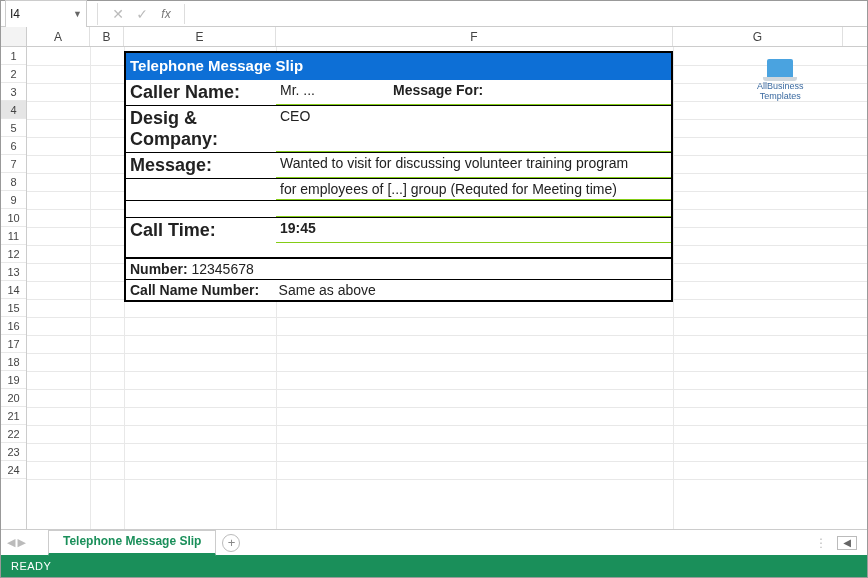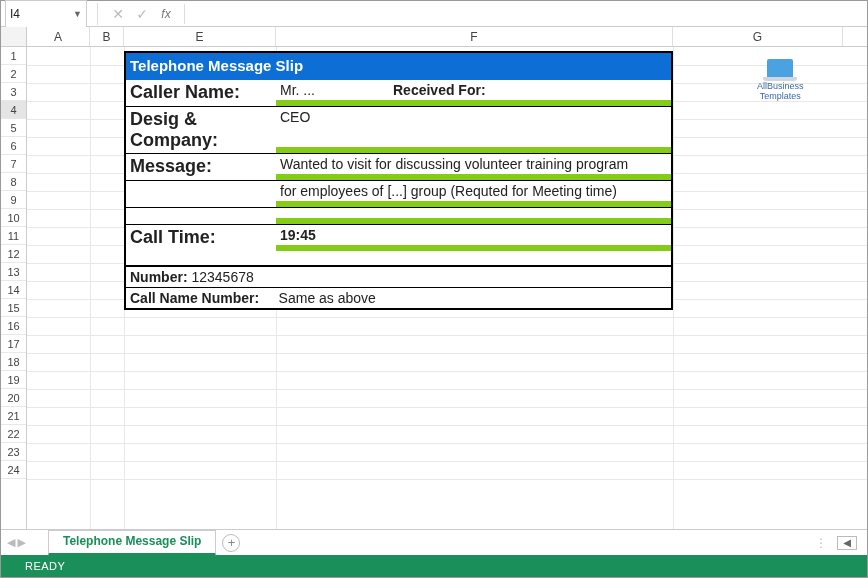--- a/index.html
+++ b/index.html
@@ -30,42 +30,42 @@
   .cells { position:relative; flex:1; }
   .gridlines-v div { position:absolute; top:0; bottom:0; width:0; border-right:1px solid #e8e8e8; }
   .gridlines-h div { position:absolute; left:0; right:0; height:0; border-bottom:1px solid #e8e8e8; }
 
   
   .slip { position:absolute; top:4px; left:97px; width:549px; border:2px solid #000; background:#fff; }
   .slip-title { background:#0d6fd6; color:#fff; font-weight:bold; font-size:15px; padding:4px 6px 6px 4px; }
   .slip-row { display:flex; border-top:1px solid #000; }
   .slip-row.first { border-top:none; }
   .slip-label { width:150px; font-weight:bold; font-size:18px; padding:2px 4px; border-right:0px solid #000; }
-  .slip-val { flex:1; font-size:14px; padding:2px 4px; border-bottom:6px solid #84cc16; display:flex; gap:18px; }
+  .slip-val { flex:1; font-size:14px; padding:2px 4px; border-bottom:1px solid #84cc16; display:flex; gap:18px; }
   .slip .inner-b { font-weight:bold; }
   .slip-sec { display:flex; border-top:2px solid #000; }
   .slip-left { width:150px; border-right:2px solid #000; font-size:13px; padding:2px 4px; text-decoration:underline; }
   .slip-rightcol { flex:1; display:flex; flex-direction:column; }
   .slip-rightcol > div { border-bottom:1px solid #000; padding:2px 4px; font-size:14px; }
   .slip-rightcol > div:last-child { border-bottom:none; }
 
   .logo { position:absolute; top:12px; left:730px; text-align:center; font-size:9px; color:#3b6aa0; }
   .logo .mon { width:26px; height:18px; background:#4aa3e0; border-radius:2px 2px 0 0; margin:0 auto; position:relative; }
   .logo .base{ width:34px; height:4px; background:#cfd6dc; margin:0 auto; border-radius:0 0 3px 3px; }
 
   
   .tabs-row { height:26px; background:#fff; border-top:1px solid #ccc; display:flex; align-items:center; padding:0 6px; gap:6px; position:relative; }
   .tabs-row .nav { color:#bbb; display:flex; gap:2px; font-size:11px; }
   .tab { padding:3px 14px 5px; border:1px solid #ccc; border-bottom:3px solid #1a8f5a; background:#fff; font-size:12px; color:#1a8f5a; font-weight:600; border-radius:0; }
   .add-sheet { width:18px;height:18px;border:1px solid #bbb;border-radius:50%;display:flex;align-items:center;justify-content:center;color:#888;font-size:13px; }
   .tabs-row .sep { position:absolute; right:40px; color:#bbb; }
   .tabs-row .harrow { position:absolute; right:10px; width:20px; height:14px; border:1px solid #bbb; display:flex;align-items:center;justify-content:center;font-size:10px;color:#666;}
 
   
-  .status { height:22px; background:#1a8f5a; color:#fff; display:flex; align-items:center; padding:0 24px; font-size:11px; letter-spacing:0.5px; }
+  .status { height:22px; background:#1a8f5a; color:#fff; display:flex; align-items:center; padding:0 10px; font-size:11px; letter-spacing:0.5px; }
 </style>
 </head>
 <body>
 
 <div class="app">
 
   <div class="formula-row">
     <div class="name-box">
       <span>I4</span>
       <span class="chev">▼</span>
@@ -149,21 +149,21 @@
             <div style="top:432px"></div>
         </div>
 
         <div class="slip">
           <div class="slip-title">Telephone Message Slip</div>
 
           <div class="slip-row first">
             <div class="slip-label">Caller Name:</div>
             <div class="slip-val">
               <span>Mr. ...</span>
-              <span class="inner-b" style="margin-left:60px">Received For:</span>
+              <span class="inner-b" style="margin-left:60px">Message For:</span>
             </div>
           </div>
           <div class="slip-row">
             <div class="slip-label">Desig &amp; Company:</div>
             <div class="slip-val">
                 <span>CEO</span>
               </div>
           </div>
           <div class="slip-row">
             <div class="slip-label">Message:</div>

